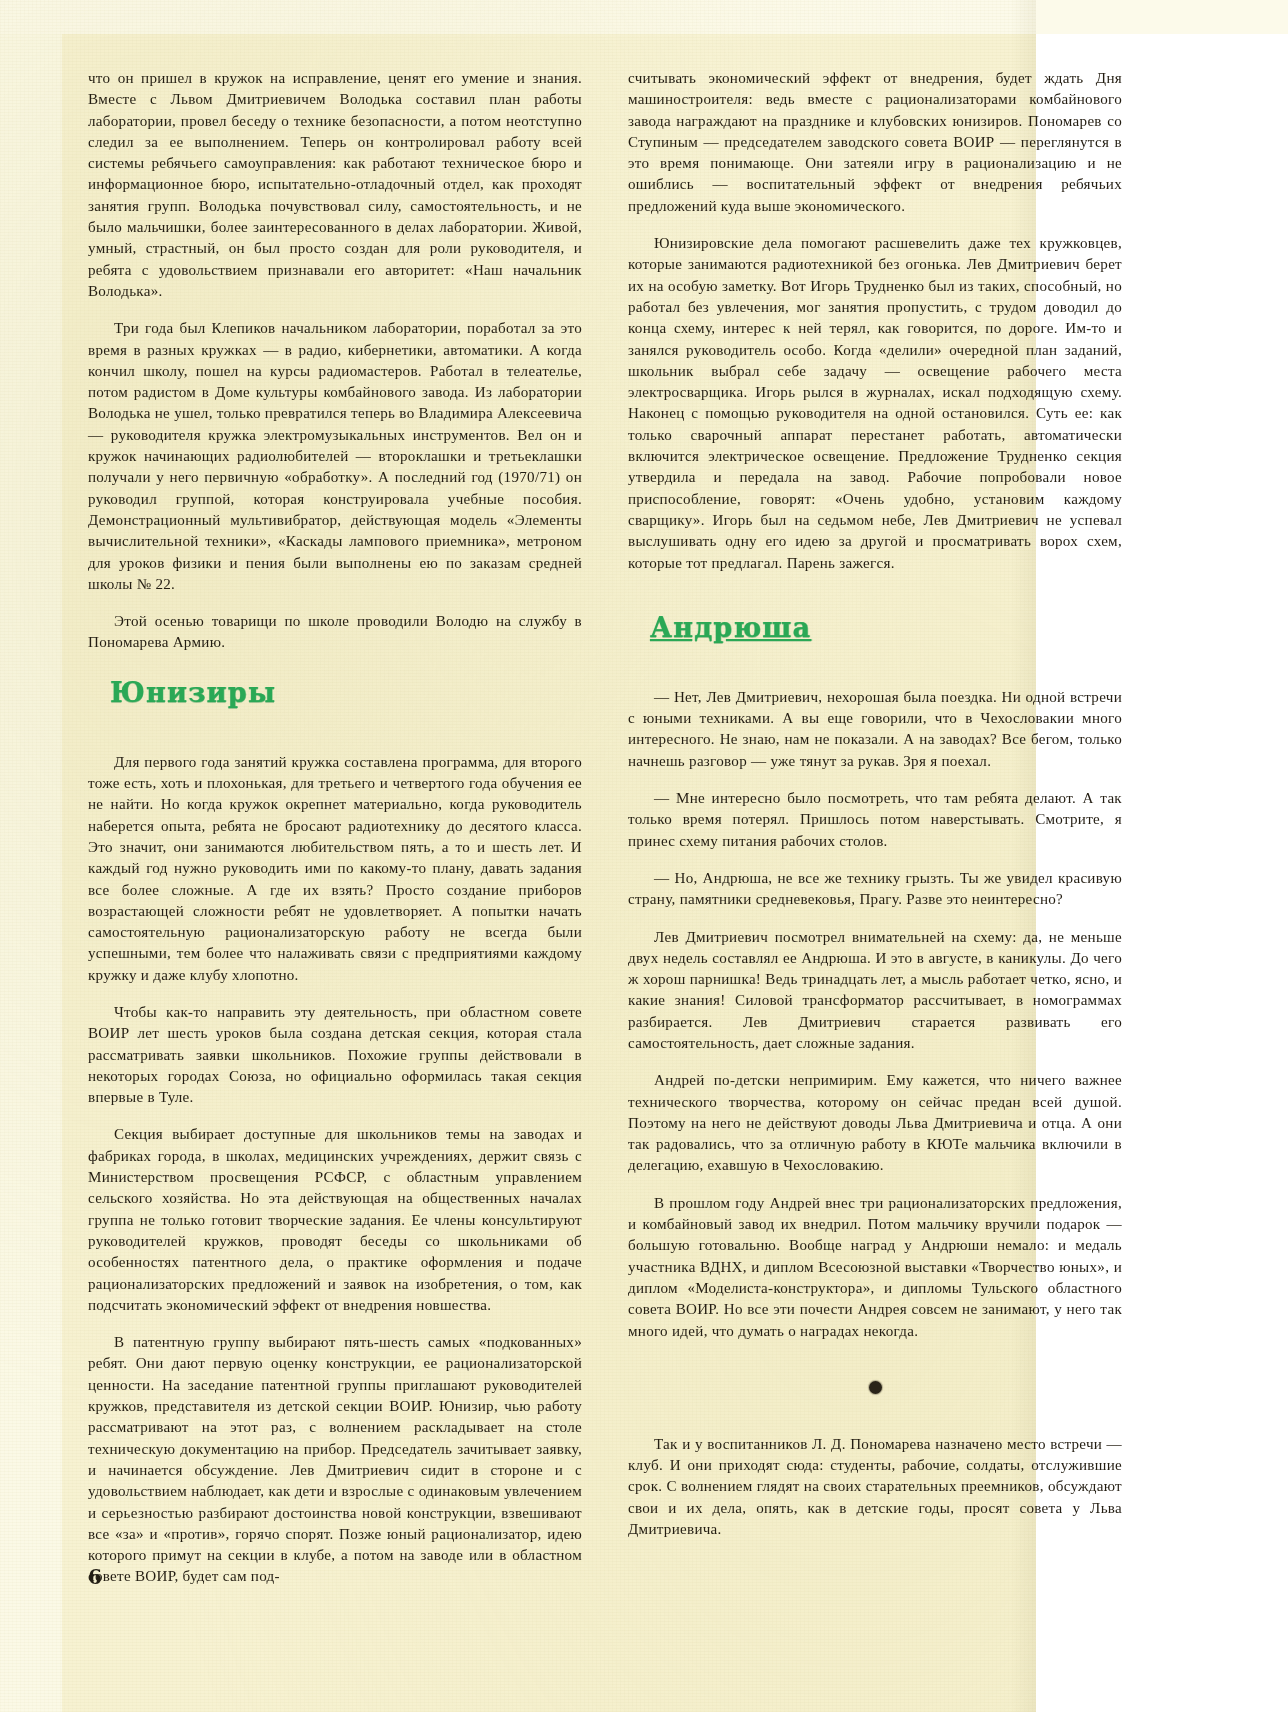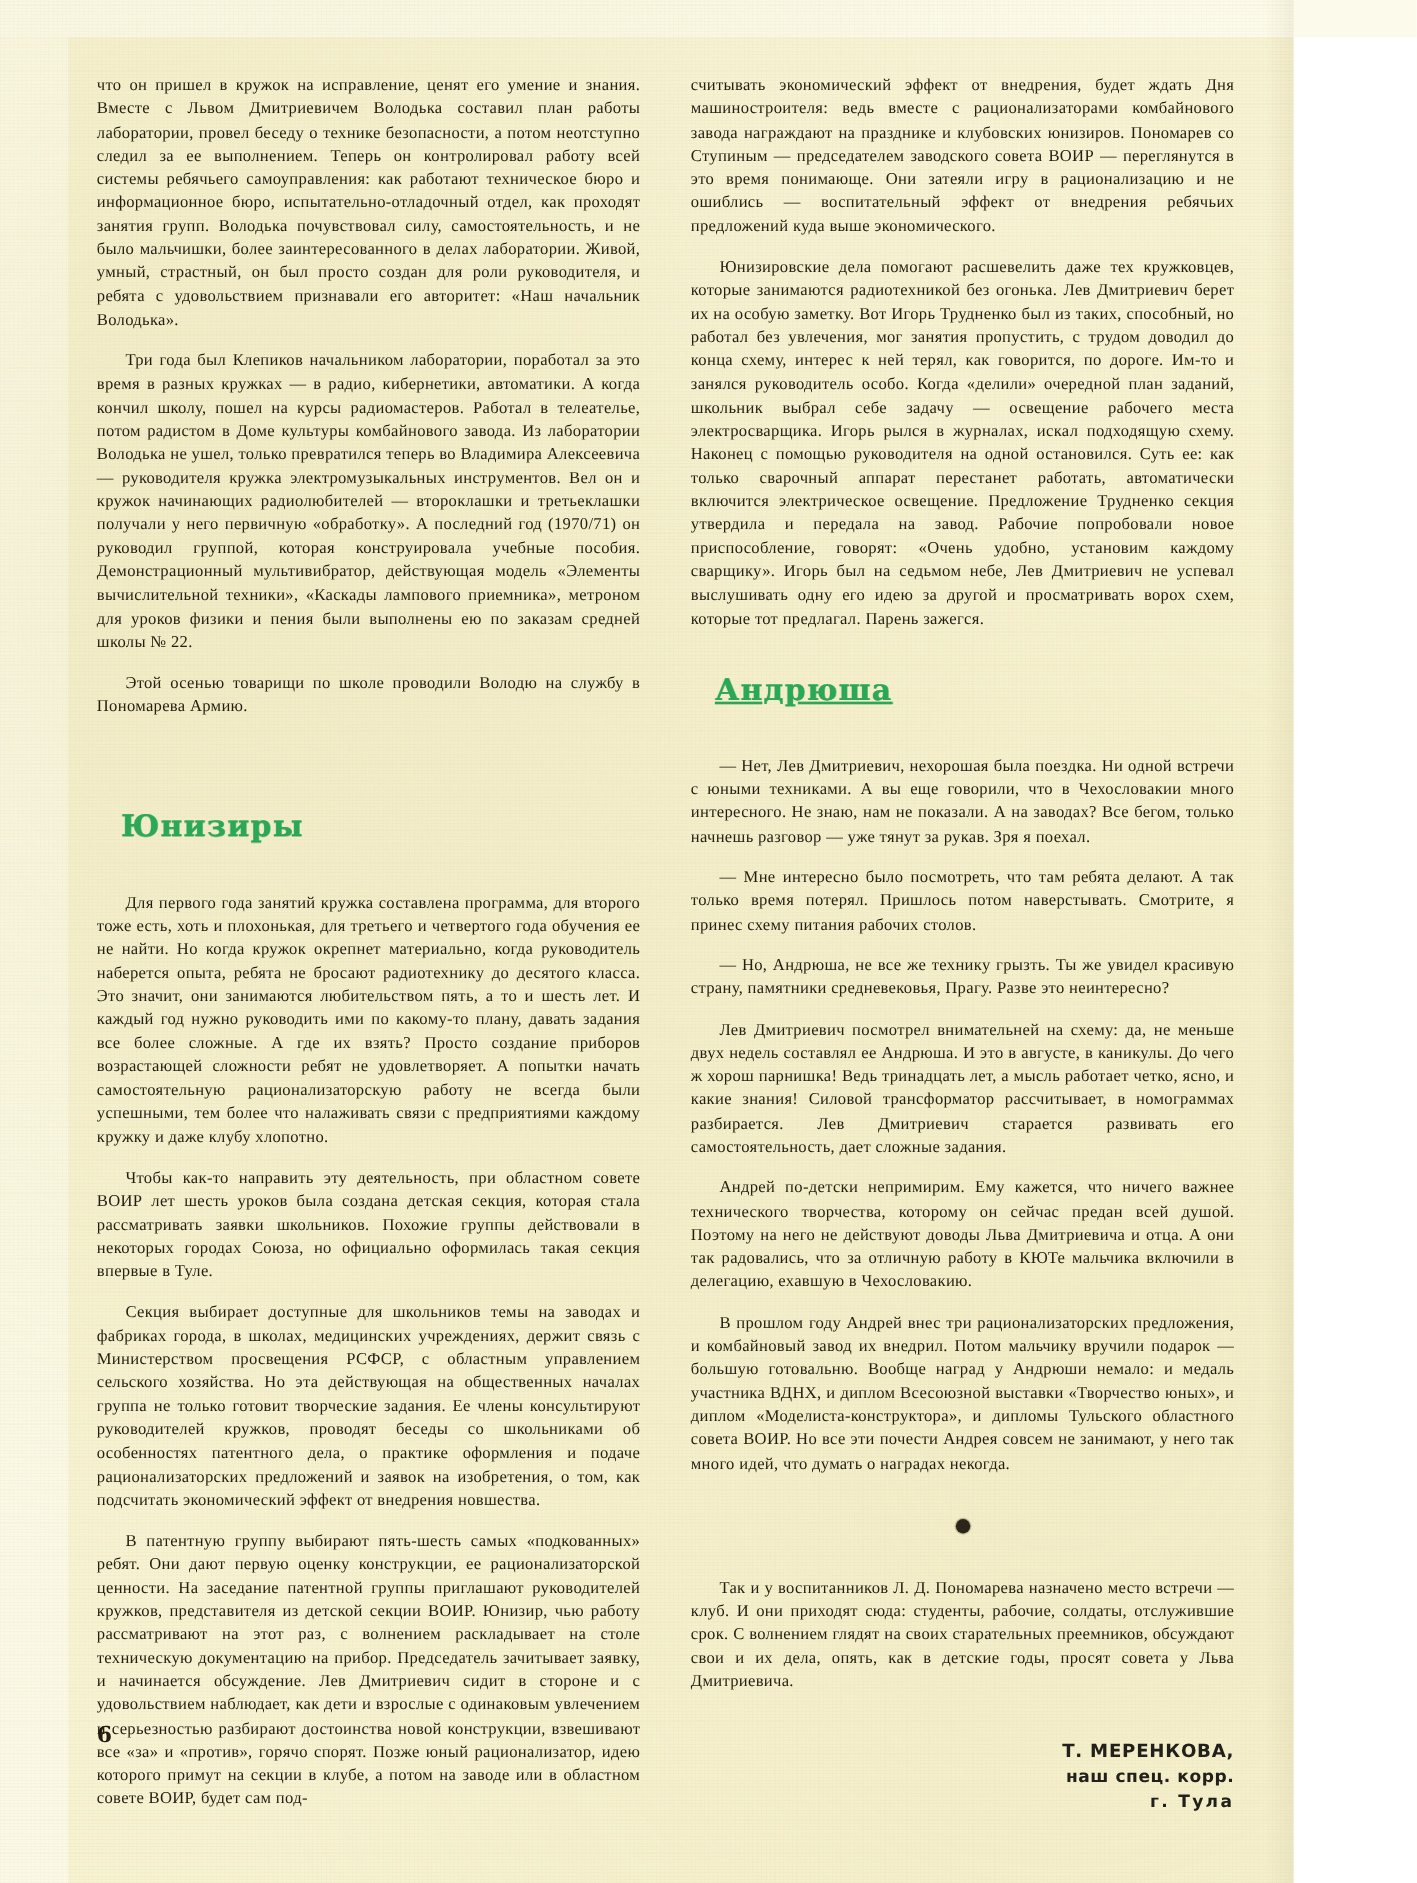--- a/index.html
+++ b/index.html
@@ -10,21 +10,21 @@
   body {
     width: 1288px;
     height: 1712px;
     overflow: hidden;
     font-family: "Liberation Serif", serif;
   }
 
   
   #scan {
     position: relative;
-    width: 1176px;
+    width: 1036px;
     height: 1712px;
     background: #f7f2d2;
   }
   
   #scan::before {
     content: "";
     position: absolute;
     left: 0; top: 0;
     width: 62px; height: 1712px;
     background: #fbf9e6;
@@ -104,21 +104,21 @@
     font-size: 27px;
     letter-spacing: 1.2px;
     color: #2aa855;
     text-shadow:
        0.6px 0 0 rgba(42,168,85,.55),
       -0.6px 0 0 rgba(120,190,140,.35),
        0 0.6px 0 rgba(30,140,70,.40);
     line-height: 1;
   }
   .head-yunisiry {
-    margin: 84px 0 0 22px;
+    margin: 25px 0 0 22px;
   }
   .head-yunisiry + .gap { height: 46px; }
 
   .head-andryusha {
     margin: 40px 0 0 22px;
     text-decoration: underline;
   }
   .head-andryusha + .gap { height: 46px; }
 
   
@@ -211,24 +211,19 @@
         <p class="body">Лев Дмитриевич посмотрел внимательней на схему: да, не меньше двух недель составлял ее Андрюша. И это в августе, в каникулы. До чего ж хорош парнишка! Ведь тринадцать лет, а мысль работает четко, ясно, и какие знания! Силовой трансформатор рассчитывает, в номограммах разбирается. Лев Дмитриевич старается развивать его самостоятельность, дает сложные задания.</p>
         <p class="body">Андрей по-детски непримирим. Ему кажется, что ничего важнее технического творчества, которому он сейчас предан всей душой. Поэтому на него не действуют доводы Льва Дмитриевича и отца. А они так радовались, что за отличную работу в КЮТе мальчика включили в делегацию, ехавшую в Чехословакию.</p>
         <p class="body">В прошлом году Андрей внес три рационализаторских предложения, и комбайновый завод их внедрил. Потом мальчику вручили подарок — большую готовальню. Вообще наград у Андрюши немало: и медаль участника ВДНХ, и диплом Всесоюзной выставки «Творчество юных», и диплом «Моделиста-конструктора», и дипломы Тульского областного совета ВОИР. Но все эти почести Андрея совсем не занимают, у него так много идей, что думать о наградах некогда.</p>
 
         <div class="ornament-wrap">
           <div class="ornament"></div>
         </div>
 
         <p class="body">Так и у воспитанников Л. Д. Пономарева назначено место встречи — клуб. И они приходят сюда: студенты, рабочие, солдаты, отслужившие срок. С волнением глядят на своих старательных преемников, обсуждают свои и их дела, опять, как в детские годы, просят совета у Льва Дмитриевича.</p>
 
-        <div class="signature">
-          <div class="sig-name">Т. МЕРЕНКОВА,</div>
-          <div class="sig-role">наш спец. корр.</div>
-          <div class="sig-city">г. Тула</div>
-        </div>
 
       </div>
     </div>
   </div>
 
   <div class="folio">6</div>
 </div>
 
 </body></html>

